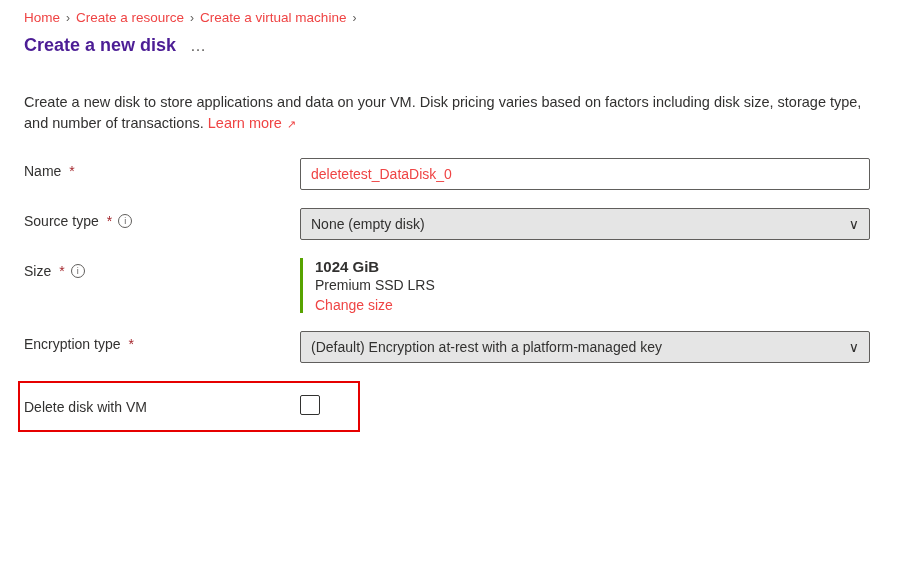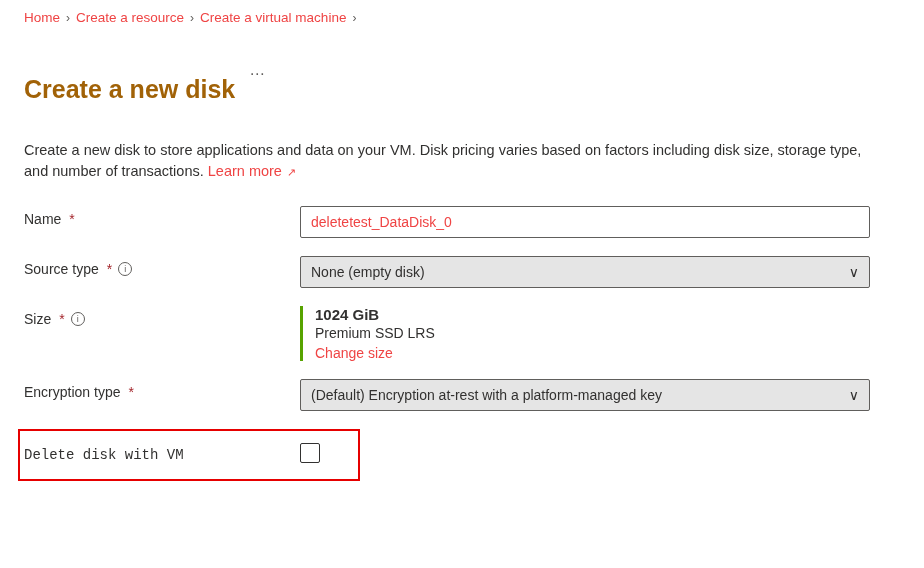--- a/index.html
+++ b/index.html
@@ -20,21 +20,21 @@
     display: flex;
     align-items: center;
     gap: 4px;
     font-size: 13.5px;
     margin-bottom: 10px;
   }
   .breadcrumb .sep { color: #605e5c; margin: 0 2px; font-size: 12px; }
 
   
   .page-title-row { display: flex; align-items: center; gap: 14px; margin-bottom: 36px; }
-  .page-title { font-size: 25px; font-weight: 600; color: #a16207; margin-top: 40px; }
+  .page-title { font-size: 18px; font-weight: 600; color: #4c1d95; }
   .more-dots { font-size: 16px; color: #605e5c; letter-spacing: 2px; line-height: 1; cursor: default; }
 
   
   .description { font-size: 14.5px; line-height: 1.45; color: #323130; margin-bottom: 24px; max-width: 850px; }
   .ext-icon { font-size: 11px; margin-left: 2px; }
 
   
   .form { display: flex; flex-direction: column; gap: 18px; }
   .row { display: flex; align-items: flex-start; }
   .label-col { width: 276px; display: flex; align-items: center; gap: 6px; font-size: 14px; color: #323130; padding-top: 5px; }
@@ -86,21 +86,20 @@
   }
 
   
   .highlight-box {
     border: 2px solid #e60000;
     padding: 12px 0 12px 4px;
     margin-left: -6px;
     margin-right: 540px;
     display: flex;
     align-items: center;
-    font-family: Liberation Mono, monospace;
   }
   .highlight-box .label-col { padding-top: 0; }
 </style>
 </head>
 <body>
 
 <nav class="breadcrumb">
   <a href="#">Home</a>
   <span class="sep">›</span>
   <a href="#">Create a resource</a>

